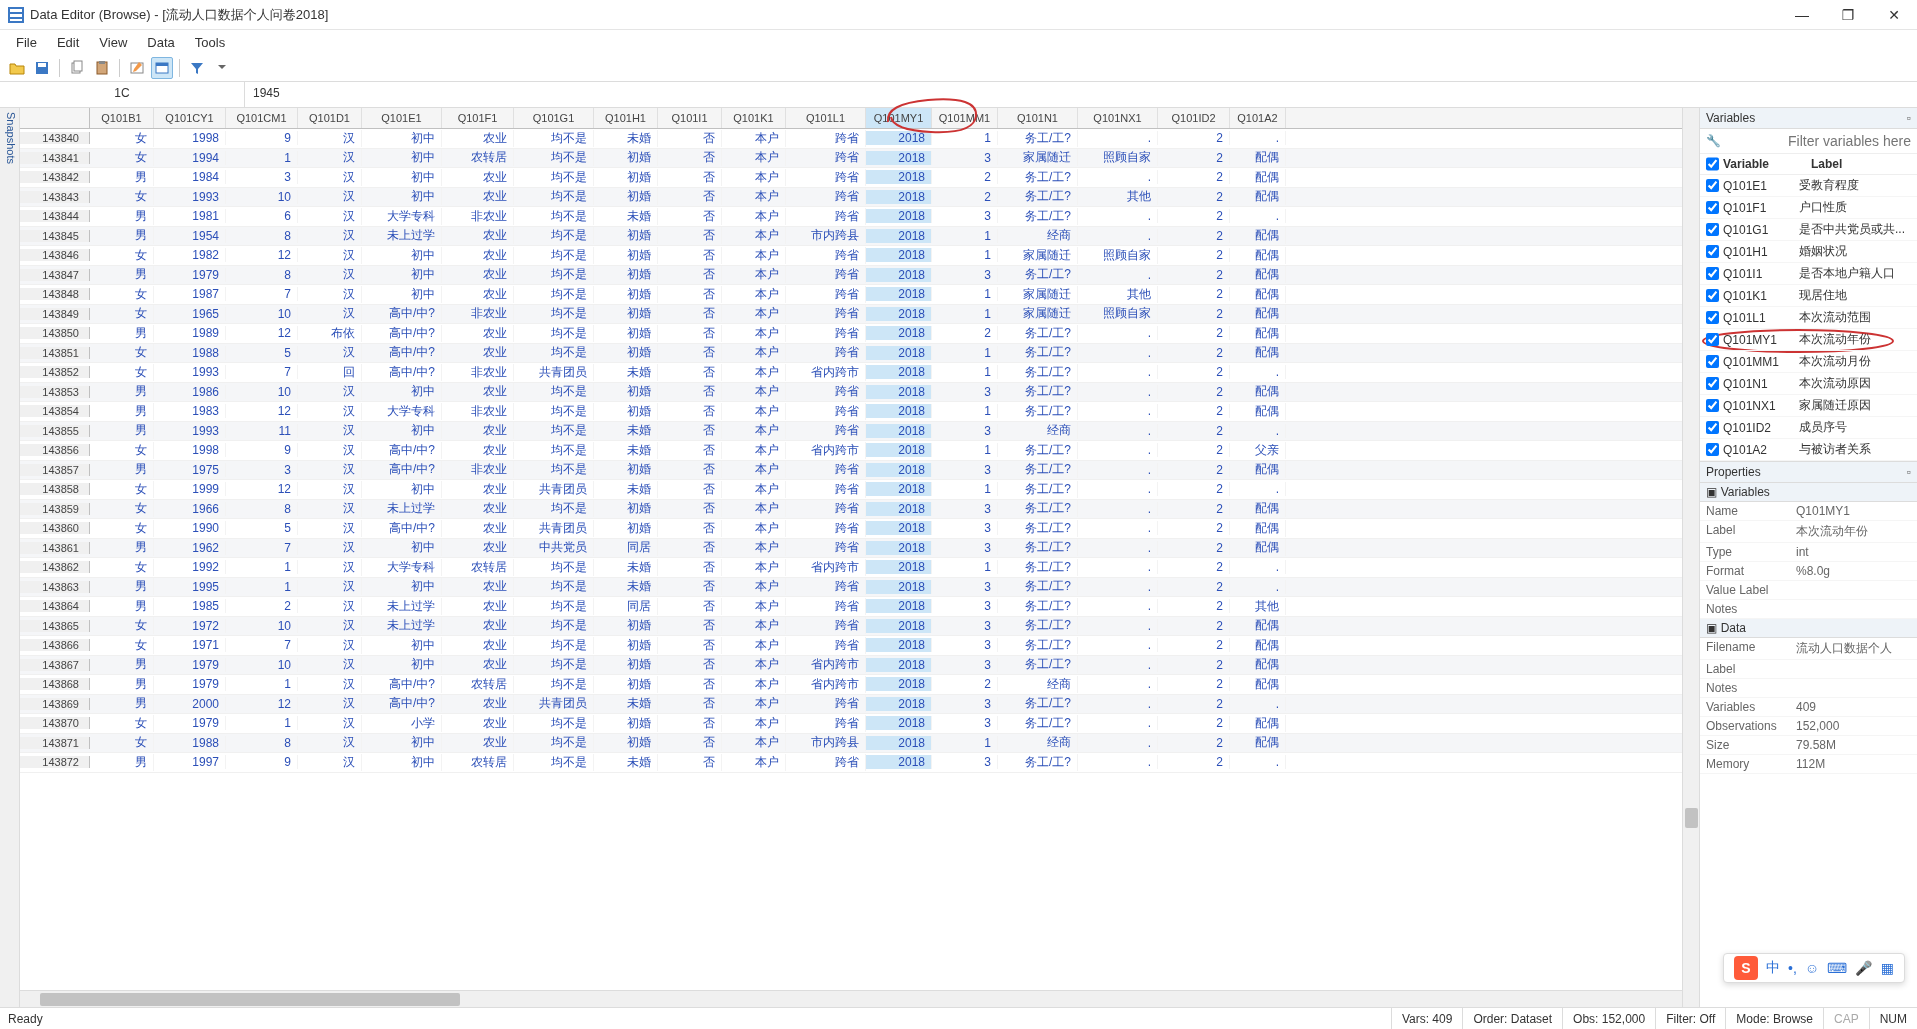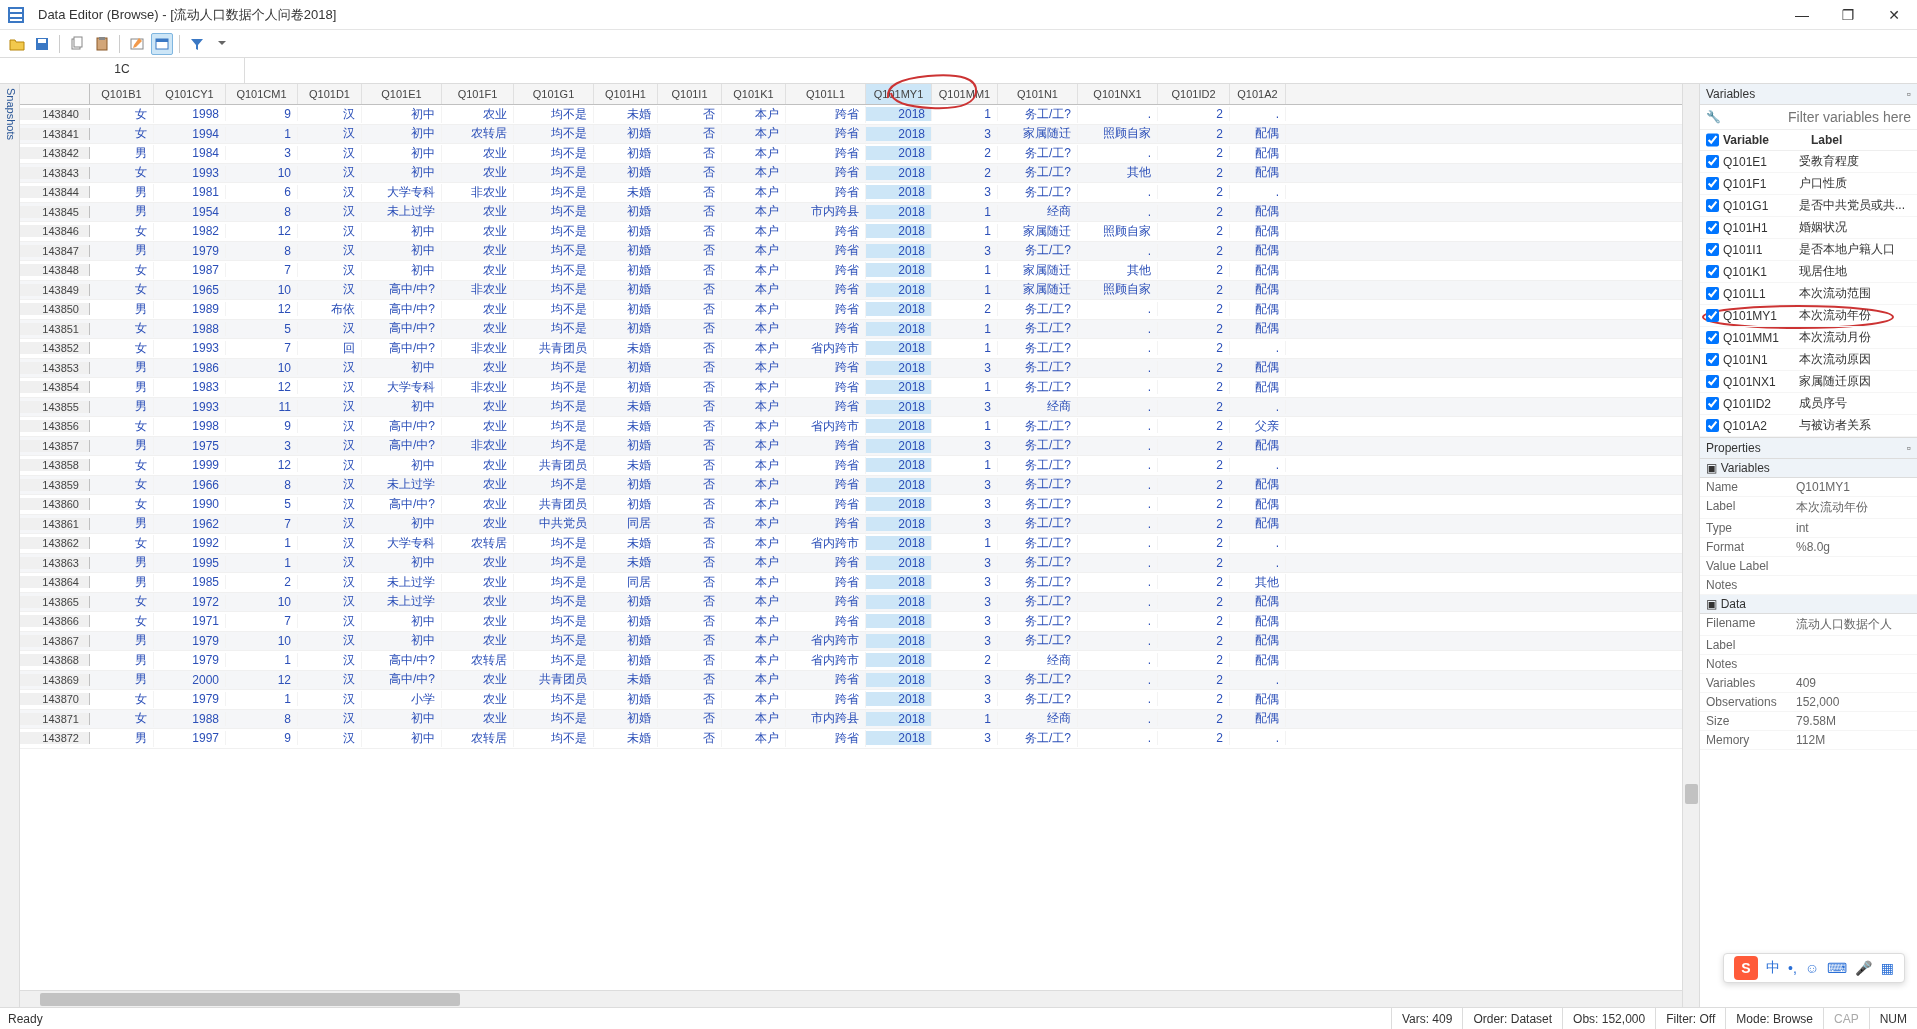--- a/index.html
+++ b/index.html
@@ -1,20 +1,20 @@
 <!DOCTYPE html>
 <html><head>
 <meta charset="utf-8">
 <style>
 * { box-sizing: border-box; margin: 0; padding: 0; }
 html, body { width: 100%; height: 100%; font-family: "Segoe UI", Tahoma, sans-serif; font-size: 12px; background: #fff; overflow: hidden; }
 .window { width: 1917px; height: 1029px; display: flex; flex-direction: column; background: #fff; }
 
 
-.titlebar { height: 30px; display: flex; align-items: center; background: #fff; border-bottom: 1px solid #e5e5e5; gap: 8px; }
+.titlebar { height: 30px; display: flex; align-items: center; background: #fff; border-bottom: 1px solid #e5e5e5; }
 .titlebar .icon { width: 16px; height: 16px; margin: 0 6px 0 8px; display:inline-flex; }
 .titlebar .title { flex: 1; color: #333; font-size: 13px; }
 .winbtns { display: flex; height: 100%; }
 .winbtn { width: 46px; height: 100%; display: flex; align-items: center; justify-content: center; font-family: Arial,sans-serif; font-size: 14px; color:#333; }
 
 
 .menubar { height: 24px; display: flex; align-items: center; padding: 0 6px; }
 .menubar span { padding: 4px 10px; color: #333; font-size: 13px; }
 
 
@@ -100,20 +100,27 @@
         </svg>
     </span>
     <span class="title">Data Editor (Browse) - [流动人口数据个人问卷2018]</span>
     <div class="winbtns">
       <div class="winbtn">—</div>
       <div class="winbtn">❐</div>
       <div class="winbtn">✕</div>
     </div>
   </div>
 
+  <div class="menubar">
+    <span>File</span>
+    <span>Edit</span>
+    <span>View</span>
+    <span>Data</span>
+    <span>Tools</span>
+  </div>
 
   <div class="toolbar">
     <span class="tbtn">
         <svg width="16" height="16">
           <path d="M1 4h5l1 2h8v8H1z" fill="#f2c94c" stroke="#b8860b"></path>
         </svg>
       </span>
     <span class="tbtn">
         <svg width="16" height="16">
           <rect x="2" y="2" width="12" height="12" fill="#3b78c4"></rect>
@@ -154,20 +161,21 @@
       </span>
     <span class="tbtn">
         <svg width="10" height="10">
           <path d="M1 2l4 4 4-4z" fill="#666"></path>
         </svg>
       </span>
   </div>
 
   <div class="cellbar">
     <div class="cellref">1C</div>
+    <div class="cellval">1945</div>
   </div>
 
   <div class="main">
     <div class="snapshots">Snapshots</div>
 
     <div class="gridwrap">
       <div class="ghead" id="ghead">
         <div class="rowhdr"></div>
       <div class="colh w-b1">Q101B1</div>
           <div class="colh w-cy1">Q101CY1</div>

